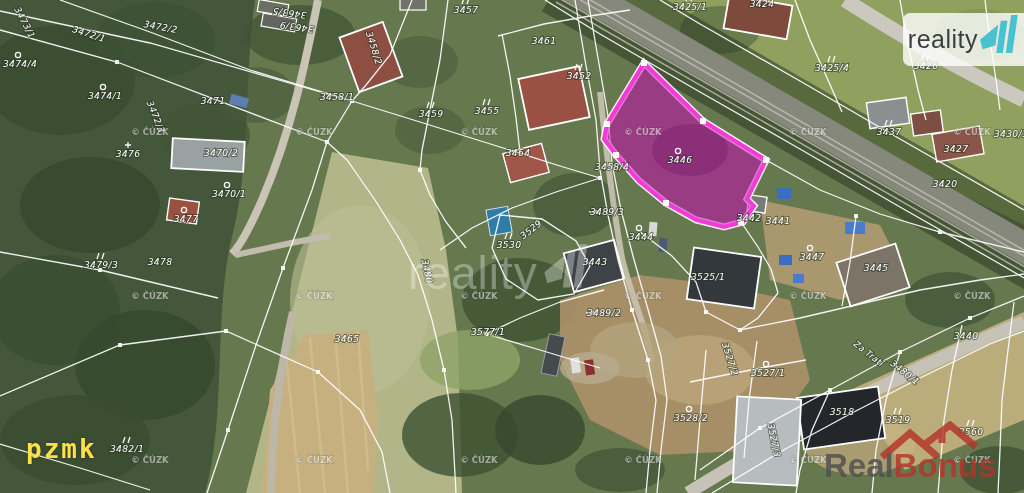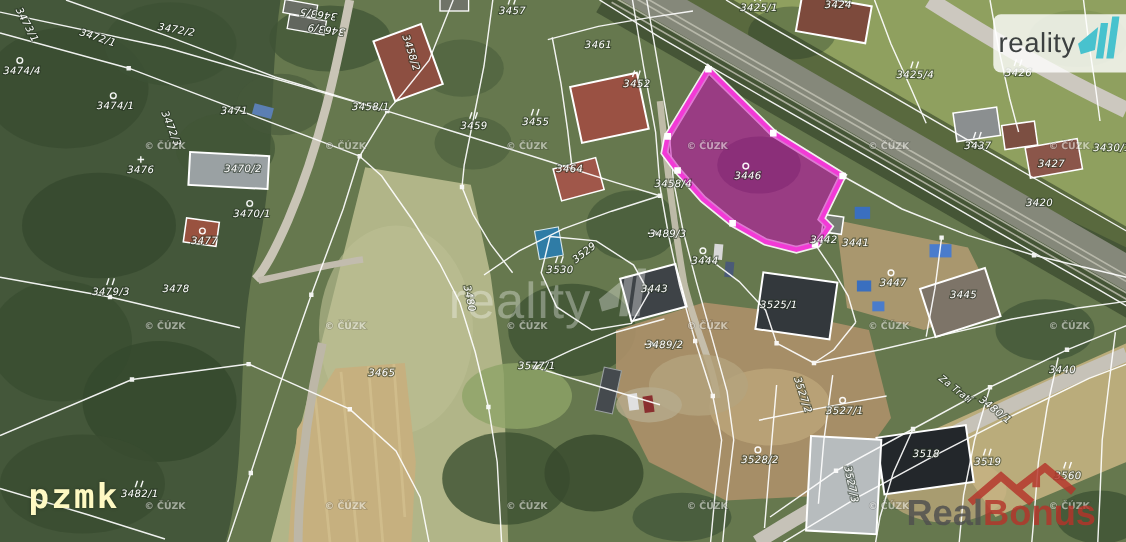--- a/index.html
+++ b/index.html
@@ -27,22 +27,22 @@
   .r11-glyph{width:38px;height:46px;margin-top:-8px;}
 
   
   .wm-center{position:absolute;left:408px;top:246px;display:flex;align-items:center;
              opacity:.33;pointer-events:none;}
   .wm-center .wm-text{color:#ffffff;font-size:46px;letter-spacing:1px;
              font-family:"Liberation Sans",sans-serif;}
   .wm-center .wm-glyph{width:44px;height:52px;margin-left:6px;margin-top:-10px;}
 
   
-  .wm-pzmk{position:absolute;left:26px;top:434px;color:#fef9c3;font-weight:bold;
-           font-size:31px;font-family:"DejaVu Sans Mono",monospace;
+  .wm-pzmk{position:absolute;left:26px;top:434px;color:#fde047;font-weight:bold;
+           font-size:26px;font-family:"DejaVu Sans Mono",monospace;
            letter-spacing:2px;text-shadow:0 0 3px rgba(0,0,0,.35);}
 
   
   .wm-rb{position:absolute;right:0;bottom:6px;width:200px;height:66px;opacity:.82;}
   .wm-rb svg{position:absolute;left:0;top:0;}
   .rb-text{position:absolute;left:0;bottom:2px;font-size:33px;font-weight:bold;
            font-family:"Liberation Sans",sans-serif;white-space:nowrap;margin-top:11px;}
   .rb-real{color:#4f4f4f;}
   .rb-bonus{color:#b5342a;}
 </style>

